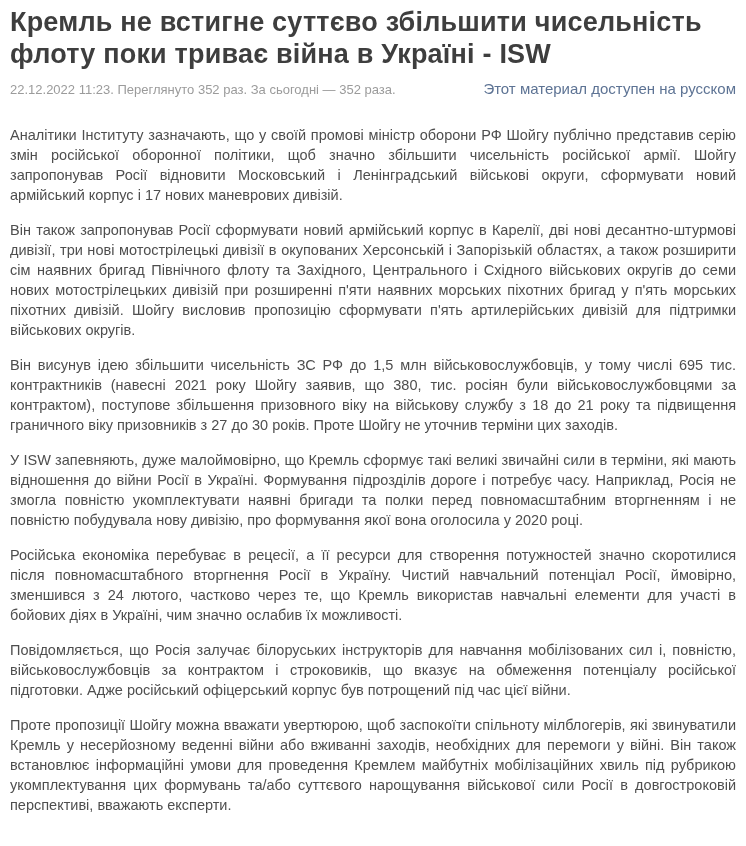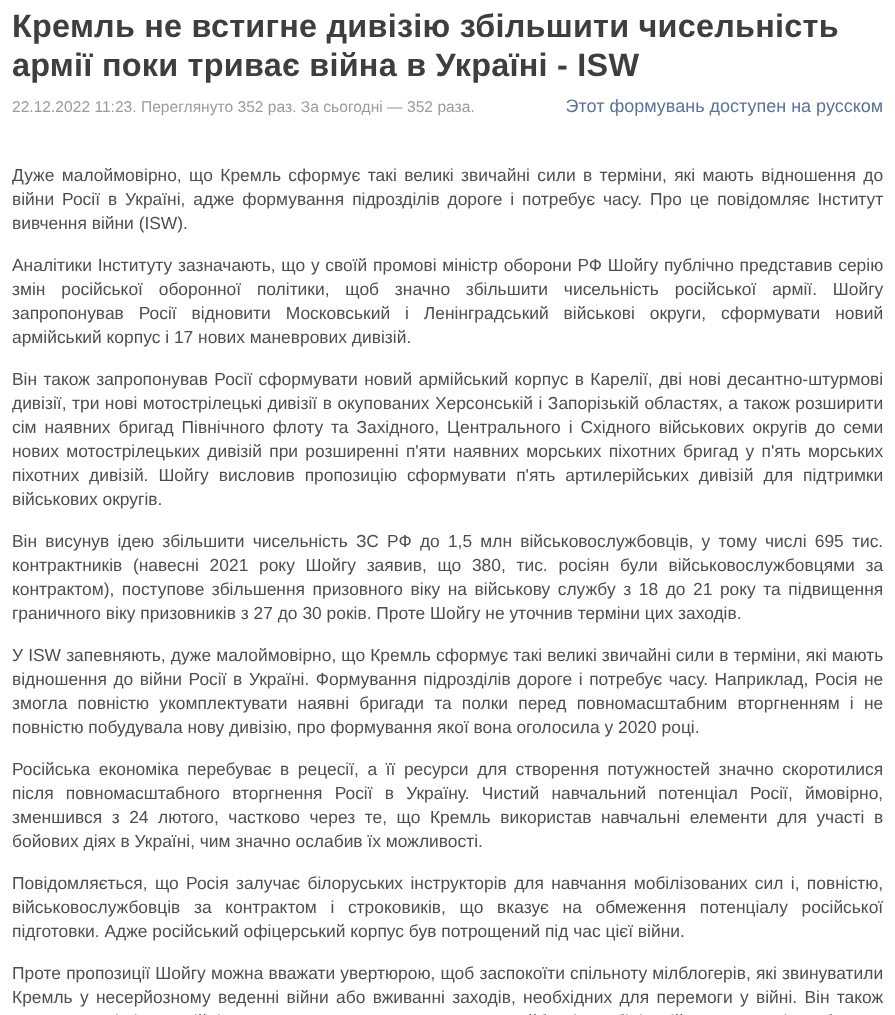--- a/index.html
+++ b/index.html
@@ -26,21 +26,21 @@
     font-weight: bold;
     line-height: 32px;
     color: var(--title);
     letter-spacing: 0.2px;
     margin-bottom: 10px;
   }
   .meta-row {
     display: flex;
     justify-content: space-between;
     align-items: baseline;
-    margin-bottom: 40px;
+    margin-bottom: 28px;
   }
   .article-meta {
     font-size: 13px;
     color: var(--meta);
   }
   .language-link {
     font-size: 15px;
     color: var(--link);
     text-decoration: none;
     cursor: pointer;
@@ -53,29 +53,28 @@
     text-align: justify;
     margin-bottom: 15px;
   }
   .article-body p:last-child { margin-bottom: 0; }
 </style>
 </head>
 <body>
 
 <div class="page">
 
-  <h1 class="article-title">Кремль не встигне дивізію збільшити чисельність армії поки триває війна в Україні - ISW</h1>
+  <h1 class="article-title">Кремль не встигне суттєво збільшити чисельність флоту поки триває війна в Україні - ISW</h1>
 
   <div class="meta-row">
     <span class="article-meta">22.12.2022 11:23. Переглянуто 352 раз. За сьогодні — 352 раза.</span>
-    <a class="language-link">Этот формувань доступен на русском</a>
+    <a class="language-link">Этот материал доступен на русском</a>
   </div>
 
   <div class="article-body">
-      <p>Дуже малоймовірно, що Кремль сформує такі великі звичайні сили в терміни, які мають відношення до війни Росії в Україні, адже формування підрозділів дороге і потребує часу. Про це повідомляє Інститут вивчення війни (ISW).</p>
       <p>Аналітики Інституту зазначають, що у своїй промові міністр оборони РФ Шойгу публічно представив серію змін російської оборонної політики, щоб значно збільшити чисельність російської армії. Шойгу запропонував Росії відновити Московський і Ленінградський військові округи, сформувати новий армійський корпус і 17 нових маневрових дивізій.</p>
       <p>Він також запропонував Росії сформувати новий армійський корпус в Карелії, дві нові десантно-штурмові дивізії, три нові мотострілецькі дивізії в окупованих Херсонській і Запорізькій областях, а також розширити сім наявних бригад Північного флоту та Західного, Центрального і Східного військових округів до семи нових мотострілецьких дивізій при розширенні п'яти наявних морських піхотних бригад у п'ять морських піхотних дивізій. Шойгу висловив пропозицію сформувати п'ять артилерійських дивізій для підтримки військових округів.</p>
       <p>Він висунув ідею збільшити чисельність ЗС РФ до 1,5 млн військовослужбовців, у тому числі 695 тис. контрактників (навесні 2021 року Шойгу заявив, що 380, тис. росіян були військовослужбовцями за контрактом), поступове збільшення призовного віку на військову службу з 18 до 21 року та підвищення граничного віку призовників з 27 до 30 років. Проте Шойгу не уточнив терміни цих заходів.</p>
       <p>У ISW запевняють, дуже малоймовірно, що Кремль сформує такі великі звичайні сили в терміни, які мають відношення до війни Росії в Україні. Формування підрозділів дороге і потребує часу. Наприклад, Росія не змогла повністю укомплектувати наявні бригади та полки перед повномасштабним вторгненням і не повністю побудувала нову дивізію, про формування якої вона оголосила у 2020 році.</p>
       <p>Російська економіка перебуває в рецесії, а її ресурси для створення потужностей значно скоротилися після повномасштабного вторгнення Росії в Україну. Чистий навчальний потенціал Росії, ймовірно, зменшився з 24 лютого, частково через те, що Кремль використав навчальні елементи для участі в бойових діях в Україні, чим значно ослабив їх можливості.</p>
       <p>Повідомляється, що Росія залучає білоруських інструкторів для навчання мобілізованих сил і, повністю, військовослужбовців за контрактом і строковиків, що вказує на обмеження потенціалу російської підготовки. Адже російський офіцерський корпус був потрощений під час цієї війни.</p>
       <p>Проте пропозиції Шойгу можна вважати увертюрою, щоб заспокоїти спільноту мілблогерів, які звинуватили Кремль у несерйозному веденні війни або вживанні заходів, необхідних для перемоги у війні. Він також встановлює інформаційні умови для проведення Кремлем майбутніх мобілізаційних хвиль під рубрикою укомплектування цих формувань та/або суттєвого нарощування військової сили Росії в довгостроковій перспективі, вважають експерти.</p>
     </div>
 
 </div>

